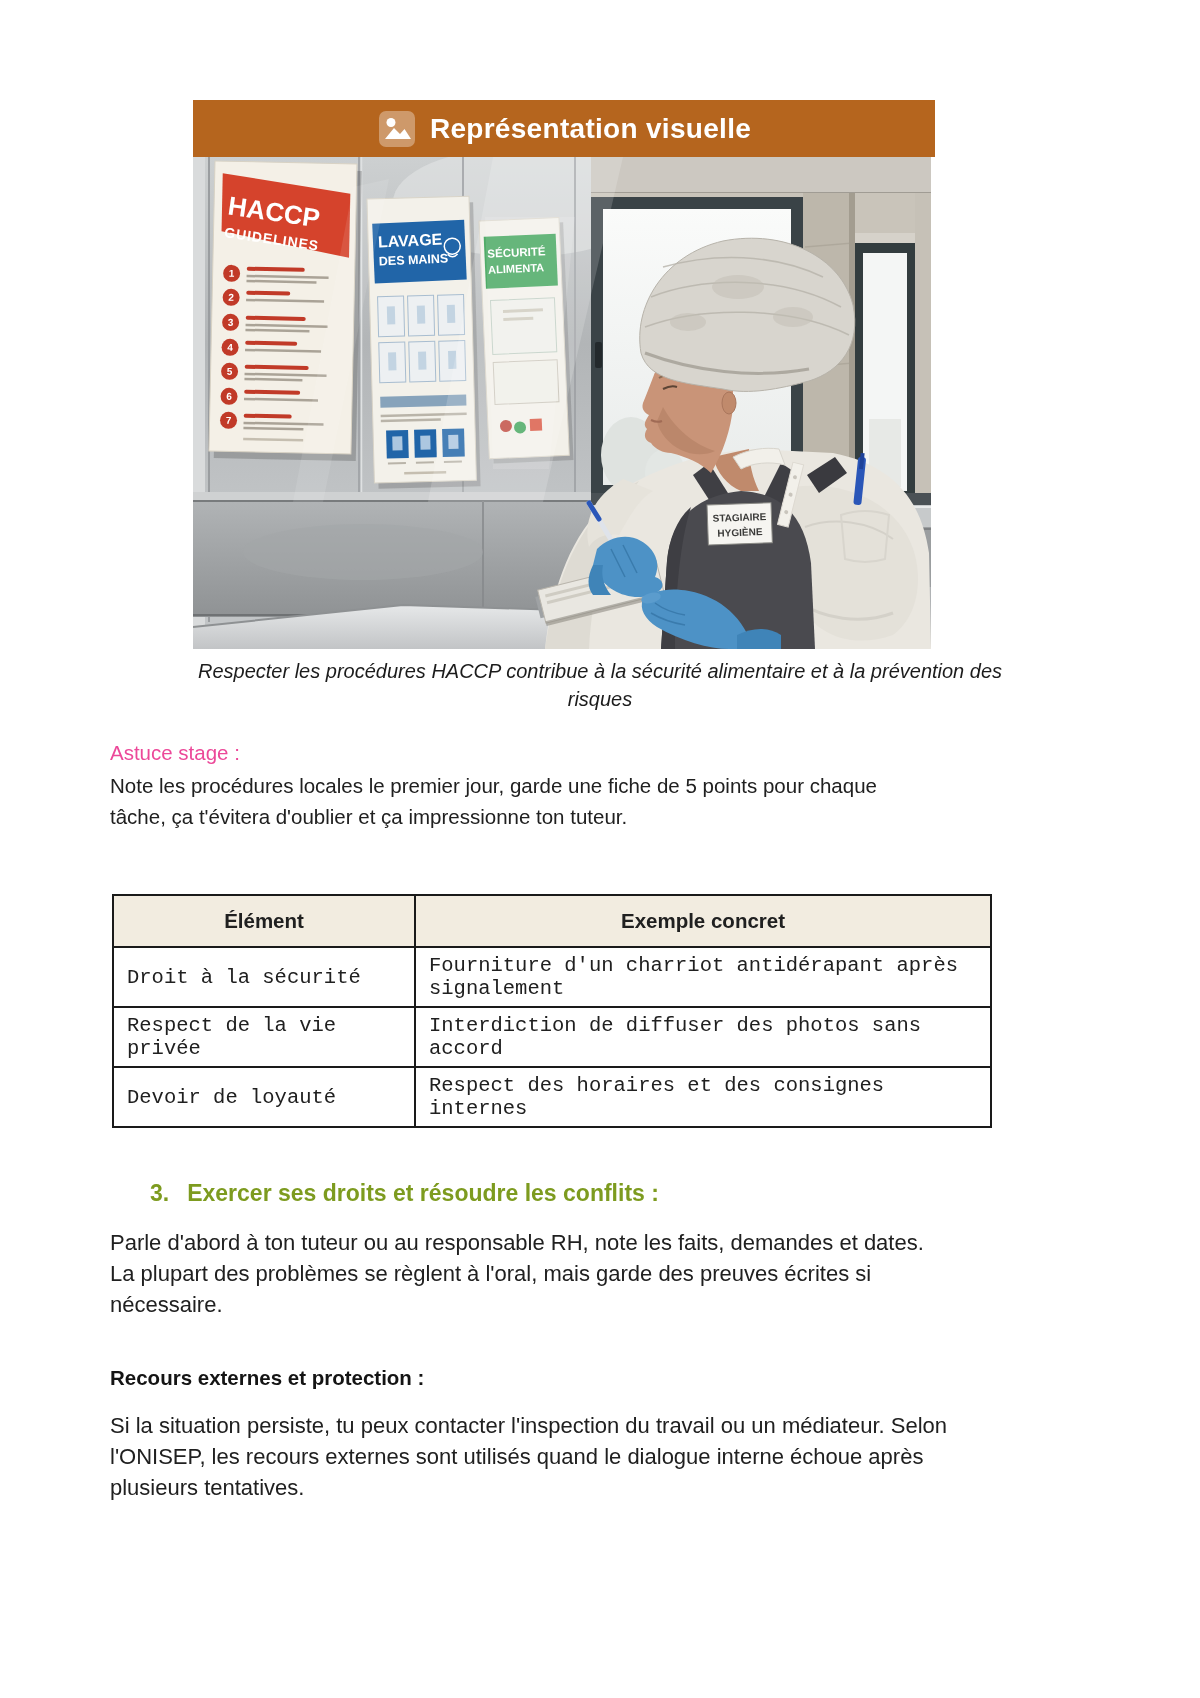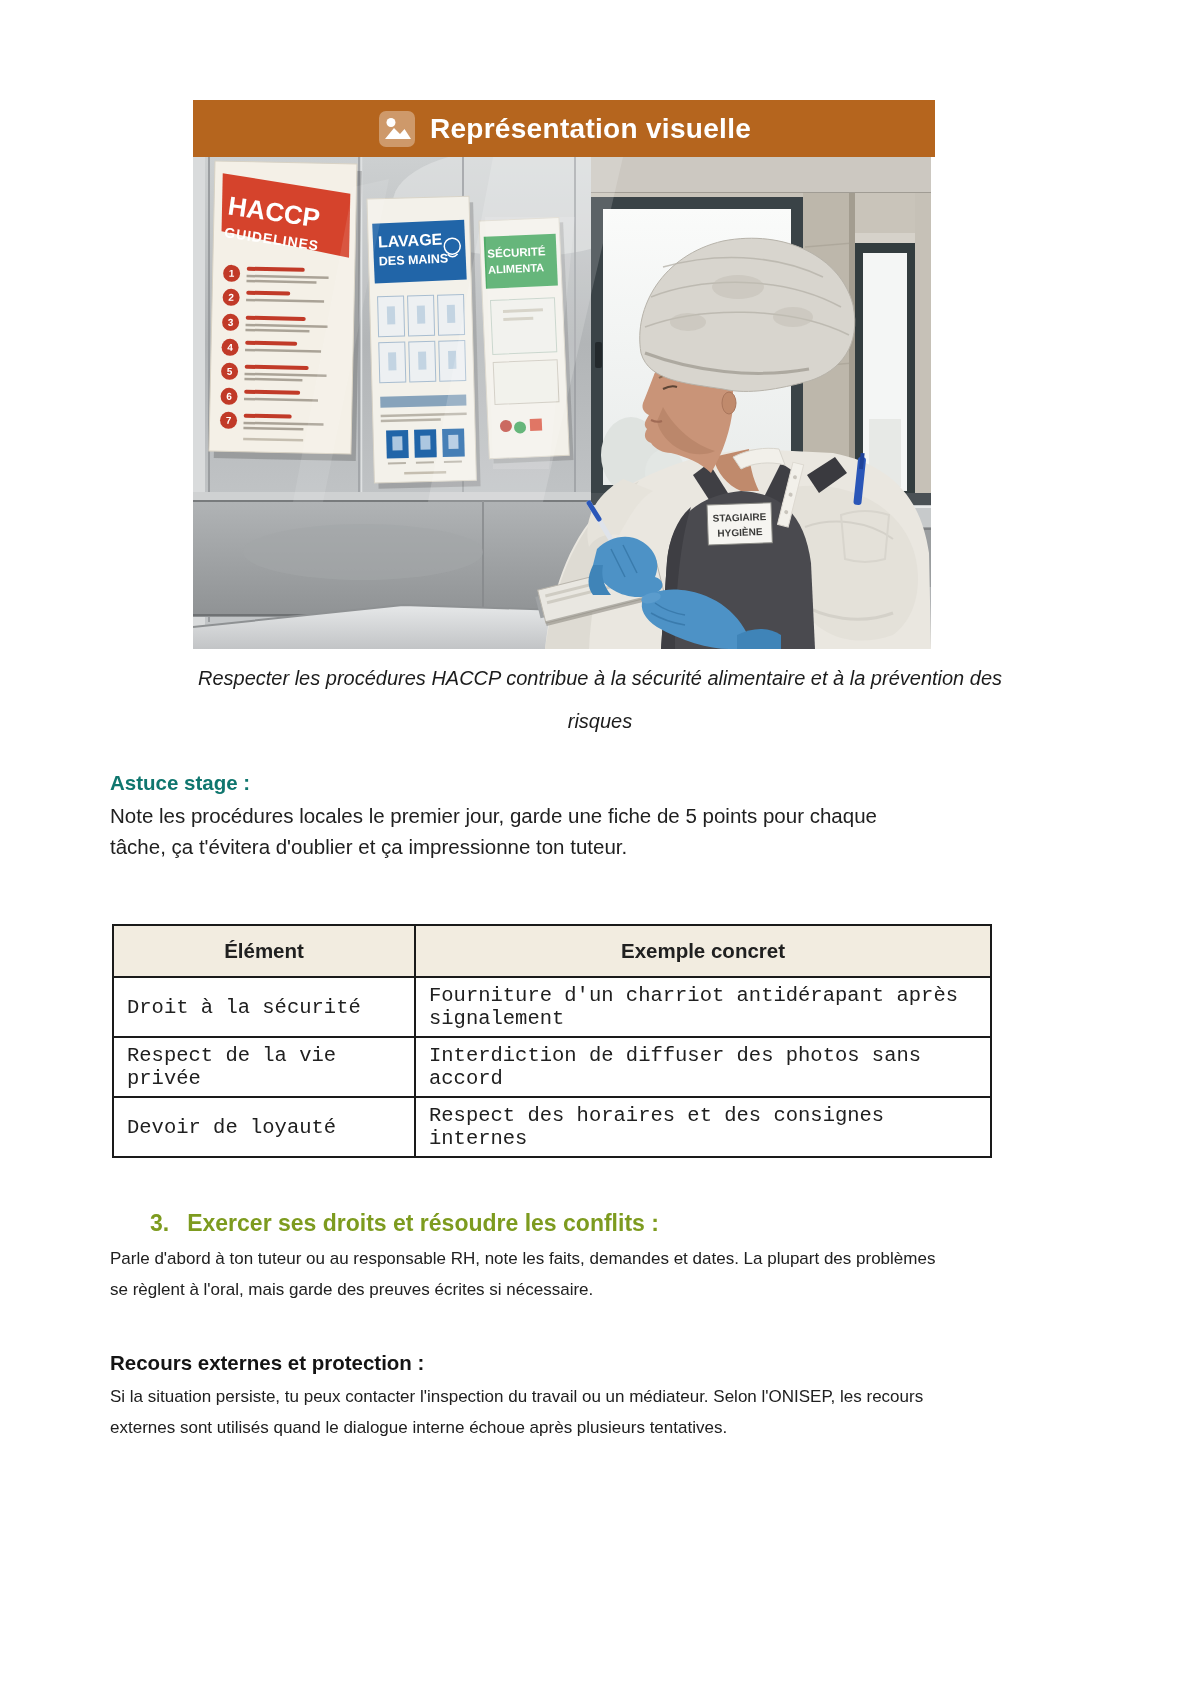--- a/index.html
+++ b/index.html
@@ -10,44 +10,44 @@
   .figure-header {
     height:57px; background:#b5651e; display:flex; align-items:center; justify-content:center;
     gap:13px; color:#ffffff;
   }
   .figure-header .title { font-size:28px; font-weight:bold; letter-spacing:.3px; }
   .photo { width:738px; height:492px; position:relative; background:#c2c5c7; }
   .photo svg { display:block; font-family:"Liberation Sans", sans-serif; }
 
   .caption {
     width:830px; margin:8px auto 0; text-align:center; font-style:italic;
-    font-size:20px; line-height:43px; color:#1c1c1c;
+    font-size:20px; line-height:28px; color:#1c1c1c;
   }
 
   .content { margin:0 110px; }
-  .tip-heading { margin-top:28px; font-size:20.5px; font-weight:bold; color:#0f766e; }
+  .tip-heading { margin-top:28px; font-size:20.5px; font-weight:normal; color:#ec4899; }
   .tip-body { margin-top:5px; font-size:20.5px; line-height:31px; max-width:800px; }
 
   table.rights {
     margin-top:62px; margin-left:2px; border-collapse:collapse; width:880px;
     table-layout:fixed; font-size:20.5px;
   }
   table.rights col.c1 { width:302px; }
   table.rights th, table.rights td { border:2px solid #1a1a1a; }
   table.rights th {
     background:#f2ece0; font-weight:bold; text-align:center; height:52px; padding:6px 10px;
   }
   table.rights td { height:49px; padding:6px 13px; text-align:left; background:#ffffff;font-family:Liberation Mono, monospace; }
 
   .sec3 {
     margin-top:52px; margin-left:40px; display:flex; gap:18px;
     color:#7d9b1f; font-size:23px; font-weight:bold;
   }
   .sub-heading { margin-top:46px; font-size:20.5px; font-weight:bold; color:#141414; }
-  .sub-body  { margin-top:6px; font-size:17px; line-height:31px; }
+  .sub-body  { margin-top:20px; font-size:22px; line-height:31px; }
   .sub-body.w1 { max-width:832px; }
   .sub-body.w2 { max-width:846px; }
 </style>
 </head>
 <body>
 
 <div class="page">
 
   <div class="figure">
     <div class="figure-header">

